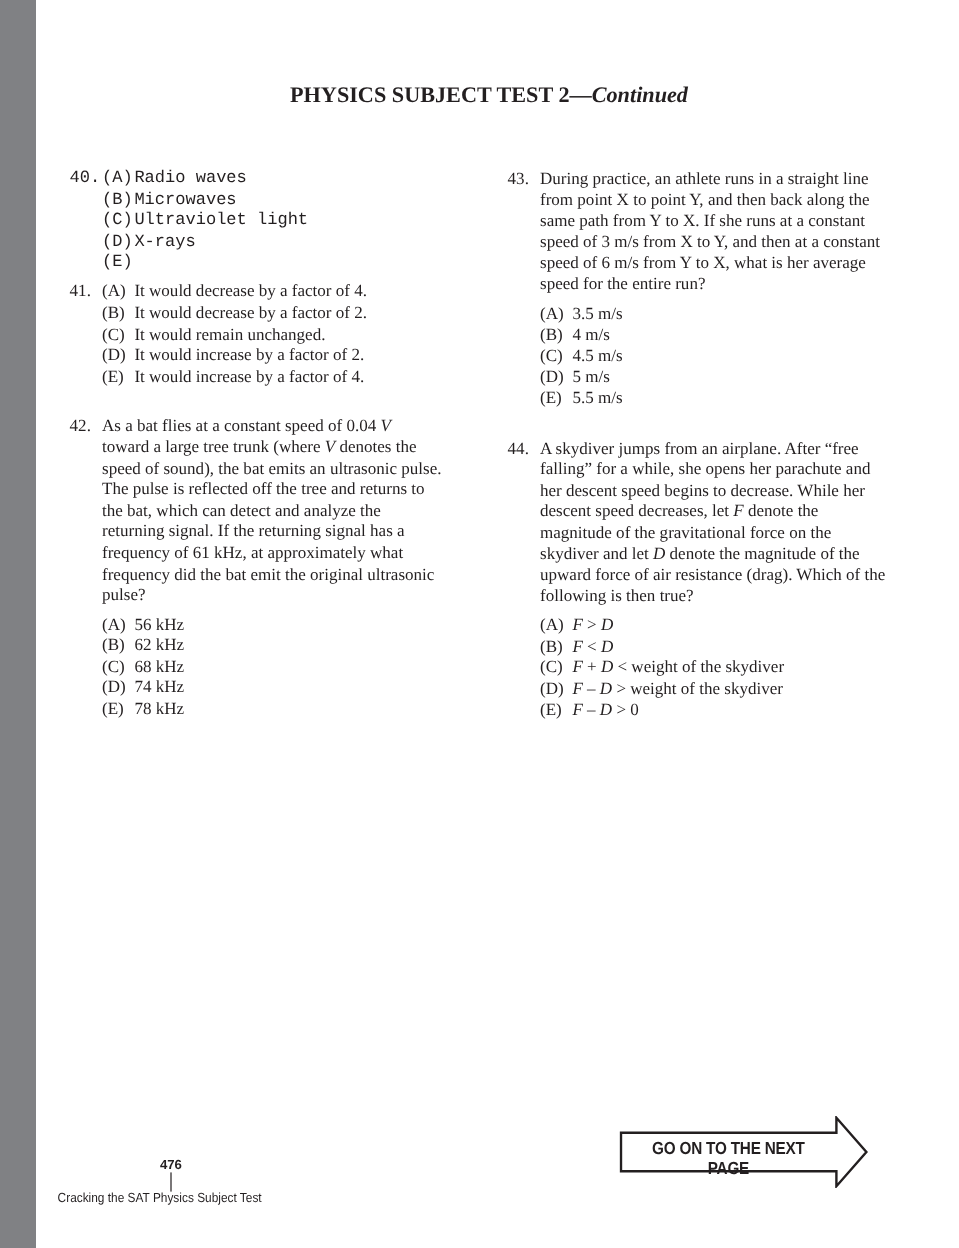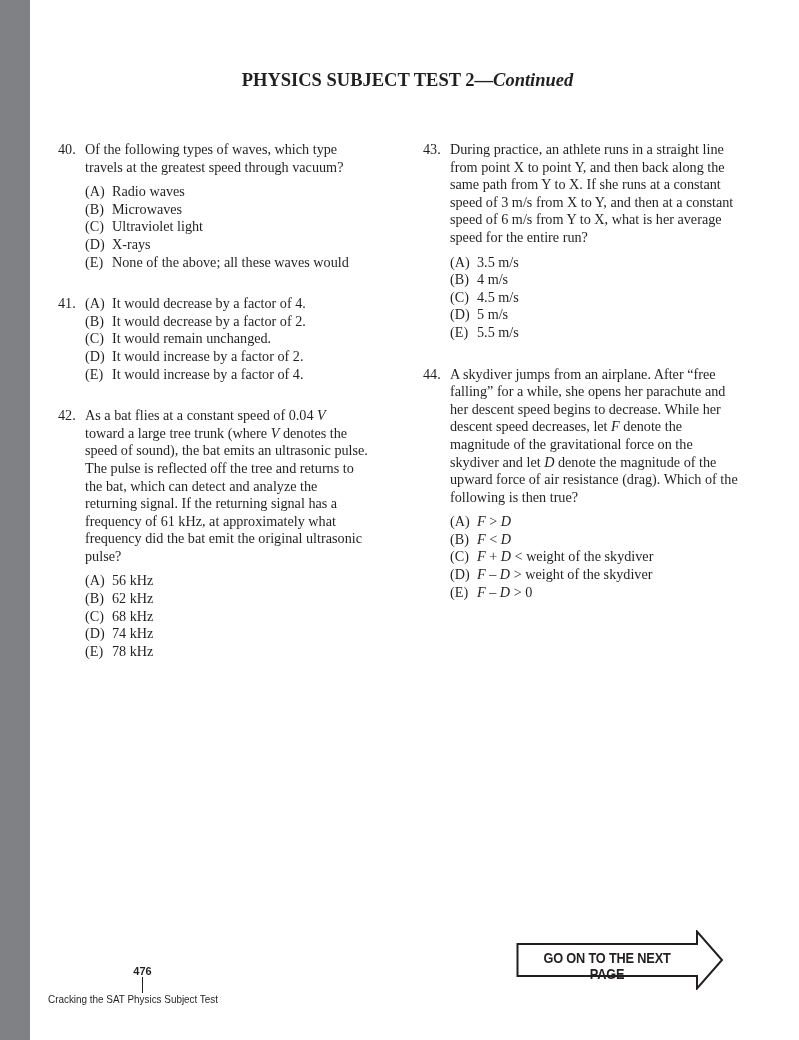--- a/index.html
+++ b/index.html
@@ -48,29 +48,28 @@
 <body>
 
 <div class="side-bar"></div>
 
 <h1 class="page-title" style="margin:0;">
   <span>PHYSICS SUBJECT TEST 2</span><span>—</span><span class="cont">Continued</span>
 </h1>
 
 <div class="col col-left">
 
-  <div class="question" style="">
+  <div class="question" style="font-family:Liberation Mono, monospace;">
     <span class="q-num">40.</span>
-    <p class="q-stem">Of the following types of waves, which type travels at the greatest speed through vacuum?</p>
     <ul class="choices">
       <li class="choice"><span class="letter">(A)</span><span>Radio waves</span></li>
       <li class="choice"><span class="letter">(B)</span><span>Microwaves</span></li>
       <li class="choice"><span class="letter">(C)</span><span>Ultraviolet light</span></li>
       <li class="choice"><span class="letter">(D)</span><span>X-rays</span></li>
-      <li class="choice"><span class="letter">(E)</span><span>None of the above; all these waves would</span></li>
+      <li class="choice"><span class="letter">(E)</span></li>
     </ul>
   </div>
 
   <div class="question" style="margin-bottom:24px;">
     <span class="q-num">41.</span>
     <ul class="choices">
       <li class="choice"><span class="letter">(A)</span><span>It would decrease by a factor of 4.</span></li>
       <li class="choice"><span class="letter">(B)</span><span>It would decrease by a factor of 2.</span></li>
       <li class="choice"><span class="letter">(C)</span><span>It would remain unchanged.</span></li>
       <li class="choice"><span class="letter">(D)</span><span>It would increase by a factor of 2.</span></li>

